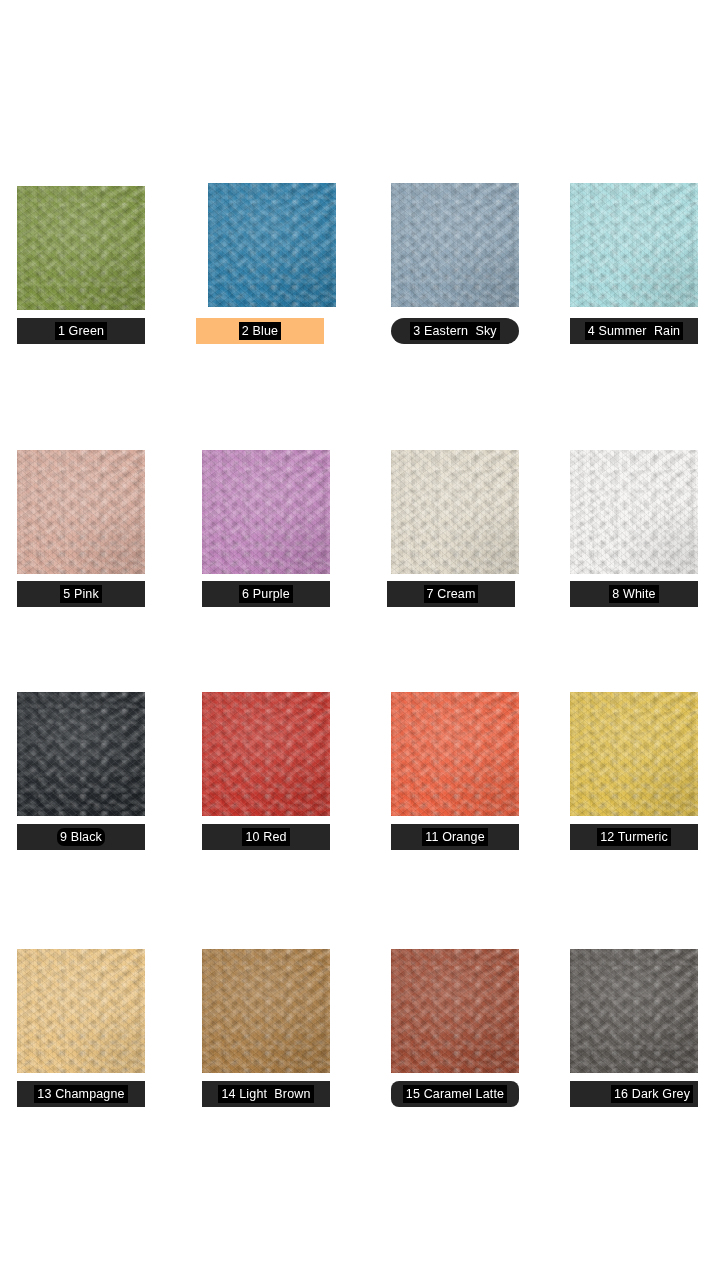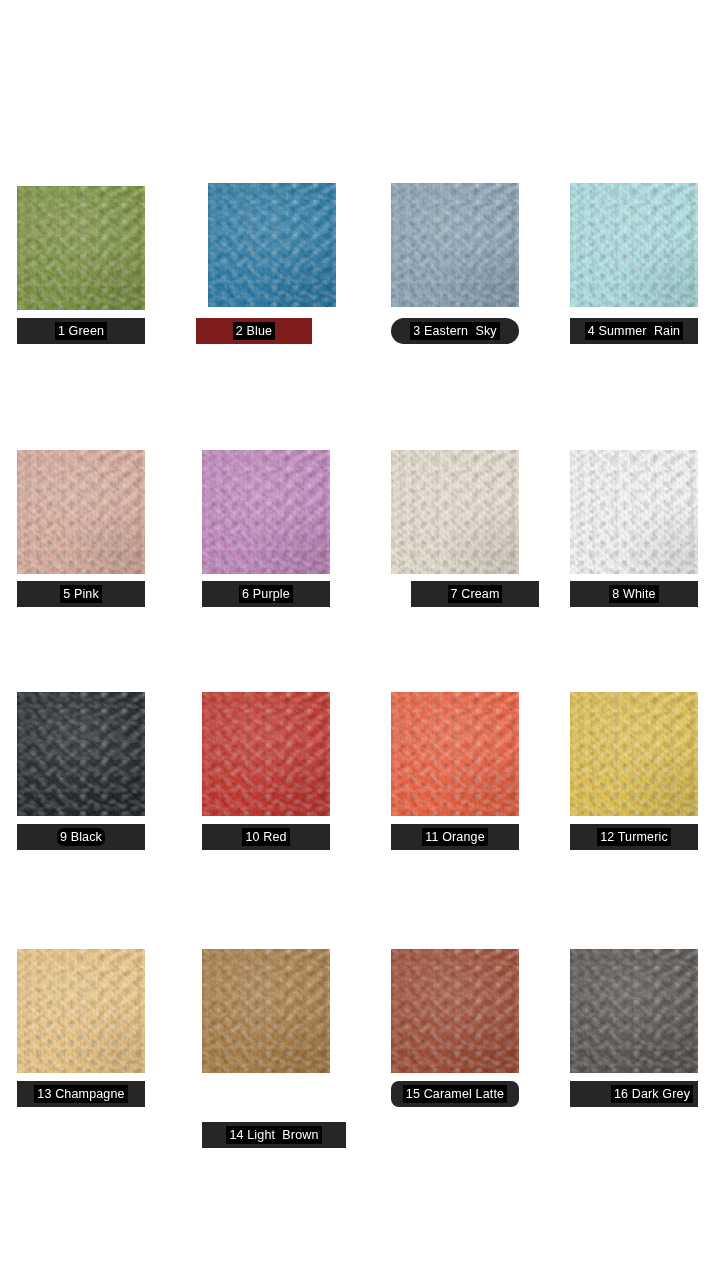--- a/index.html
+++ b/index.html
@@ -117,21 +117,21 @@
       <div class="swatch-label-bar" style="position: absolute; left: 17px; top: 318px; width: 128px; background: rgb(38, 38, 38);">
         <span class="swatch-label-text" style="background: rgb(0, 0, 0); color: rgb(255, 255, 255);">1 Green</span>
       </div>
     </div>
     <div class="swatch-cell" style="left: 0px; top: 0px;">
       <div class="swatch-chip" style="position: absolute; left: 208px; top: 183px; background-color: rgb(42, 123, 166);">
         <div class="grain"></div>
         <div class="grain2"></div>
         <div class="sheen"></div>
       </div>
-      <div class="swatch-label-bar" style="position: absolute; left: 196px; top: 318px; width: 116px; background: #7f1d1d;">
+      <div class="swatch-label-bar" style="position: absolute; left: 196px; top: 318px; width: 128px; background: #fdba74;">
         <span class="swatch-label-text" style="background: rgb(0, 0, 0); color: rgb(255, 255, 255);">2 Blue</span>
       </div>
     </div>
     <div class="swatch-cell" style="left: 0px; top: 0px;">
       <div class="swatch-chip" style="position: absolute; left: 391px; top: 183px; background-color: rgb(139, 163, 181);">
         <div class="grain"></div>
         <div class="grain2"></div>
         <div class="sheen"></div>
       </div>
       <div class="swatch-label-bar" style="position: absolute; left: 391px; top: 318px; width: 128px; background: rgb(38, 38, 38); border-radius: 13px;">
@@ -167,21 +167,21 @@
       <div class="swatch-label-bar" style="position: absolute; left: 202px; top: 581px; width: 128px; background: rgb(38, 38, 38);">
         <span class="swatch-label-text" style="background: rgb(0, 0, 0); color: rgb(255, 255, 255);">6 Purple</span>
       </div>
     </div>
     <div class="swatch-cell" style="left: 0px; top: 0px;">
       <div class="swatch-chip" style="position: absolute; left: 391px; top: 450px; background-color: rgb(227, 220, 204);">
         <div class="grain"></div>
         <div class="grain2"></div>
         <div class="sheen"></div>
       </div>
-      <div class="swatch-label-bar" style="position: absolute; left: 411px; top: 581px; width: 128px; background: rgb(38, 38, 38);">
+      <div class="swatch-label-bar" style="position: absolute; left: 387px; top: 581px; width: 128px; background: rgb(38, 38, 38);">
         <span class="swatch-label-text" style="background: rgb(0, 0, 0); color: rgb(255, 255, 255);">7 Cream</span>
       </div>
     </div>
     <div class="swatch-cell" style="left: 0px; top: 0px;">
       <div class="swatch-chip" style="position: absolute; left: 570px; top: 450px; background-color: rgb(244, 243, 241);">
         <div class="grain"></div>
         <div class="grain2"></div>
         <div class="sheen"></div>
       </div>
       <div class="swatch-label-bar" style="position: absolute; left: 570px; top: 581px; width: 128px; background: rgb(38, 38, 38);">
@@ -237,21 +237,21 @@
       <div class="swatch-label-bar" style="position: absolute; left: 17px; top: 1081px; width: 128px; background: rgb(38, 38, 38);">
         <span class="swatch-label-text" style="background: rgb(0, 0, 0); color: rgb(255, 255, 255);">13 Champagne</span>
       </div>
     </div>
     <div class="swatch-cell" style="left: 0px; top: 0px;">
       <div class="swatch-chip" style="position: absolute; left: 202px; top: 949px; background-color: rgb(169, 124, 69);">
         <div class="grain"></div>
         <div class="grain2"></div>
         <div class="sheen"></div>
       </div>
-      <div class="swatch-label-bar" style="position: absolute; left: 202px; top: 1122px; width: 144px; background: rgb(38, 38, 38);">
+      <div class="swatch-label-bar" style="position: absolute; left: 202px; top: 1081px; width: 128px; background: rgb(38, 38, 38);">
         <span class="swatch-label-text" style="background: rgb(0, 0, 0); color: rgb(255, 255, 255);">14 Light  Brown</span>
       </div>
     </div>
     <div class="swatch-cell" style="left: 0px; top: 0px;">
       <div class="swatch-chip" style="position: absolute; left: 391px; top: 949px; background-color: rgb(158, 75, 52);">
         <div class="grain"></div>
         <div class="grain2"></div>
         <div class="sheen"></div>
       </div>
       <div class="swatch-label-bar" style="position: absolute; left: 391px; top: 1081px; width: 128px; background: rgb(38, 38, 38); border-radius: 8px;">

